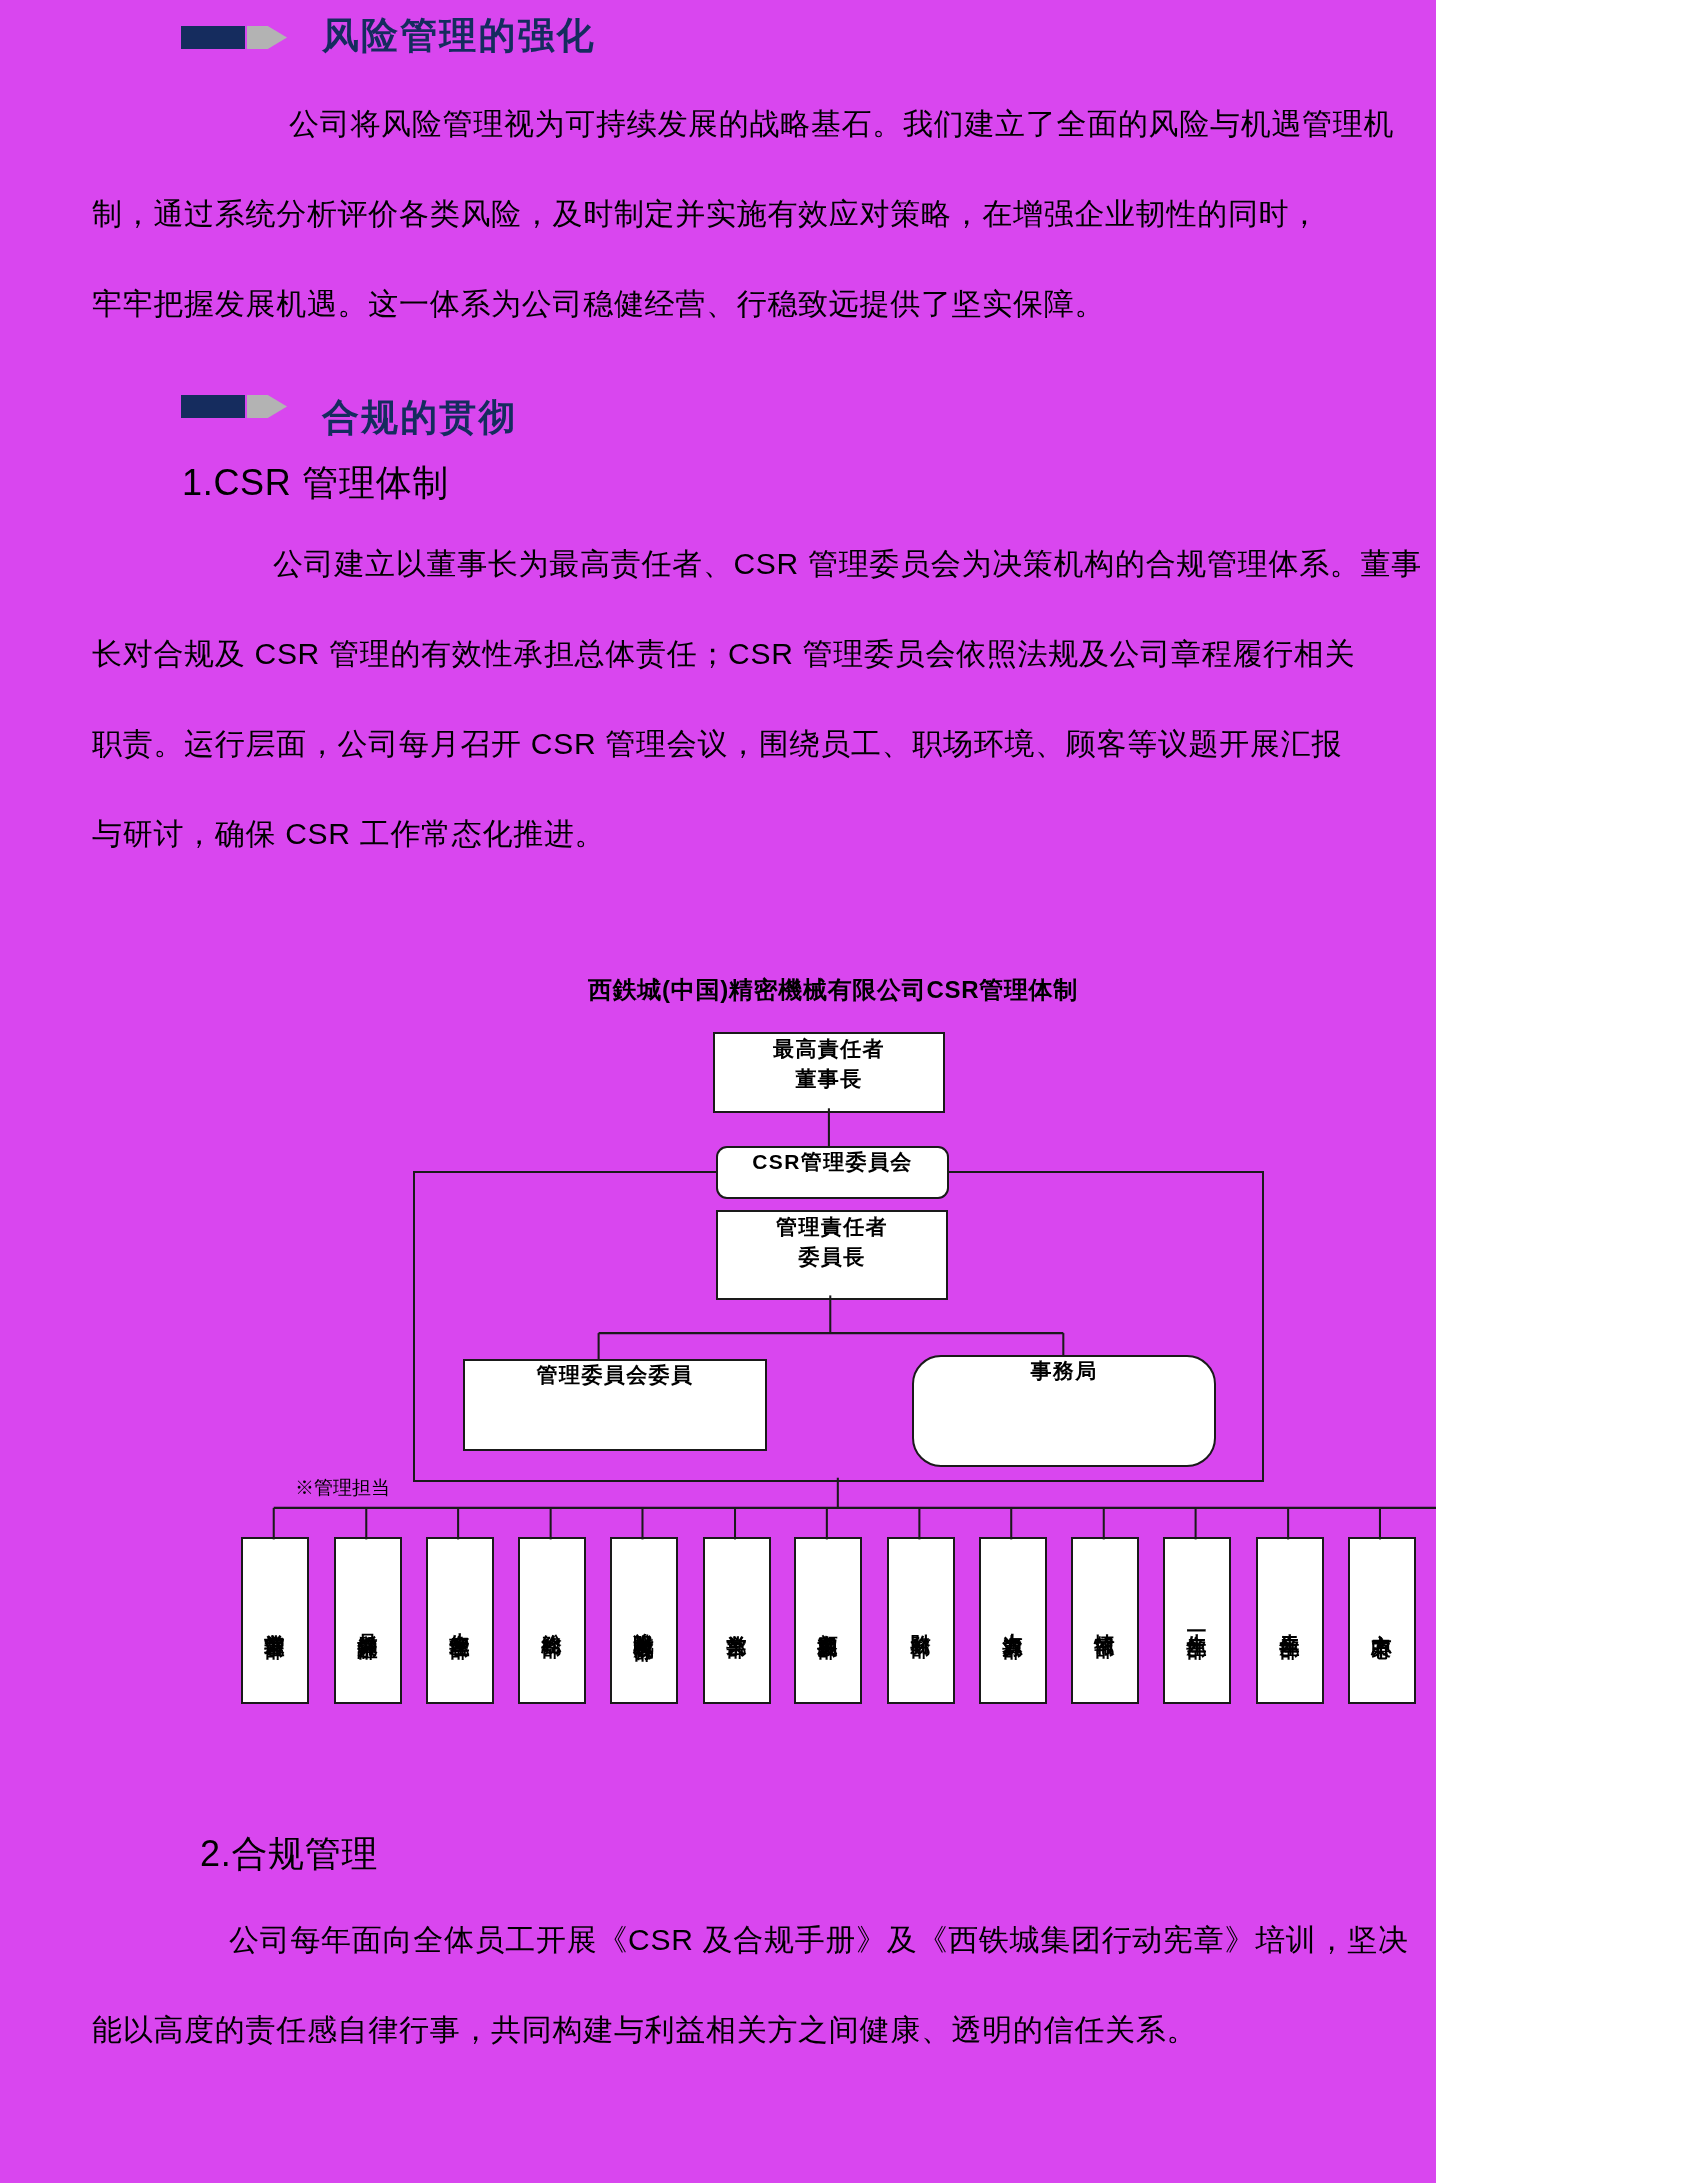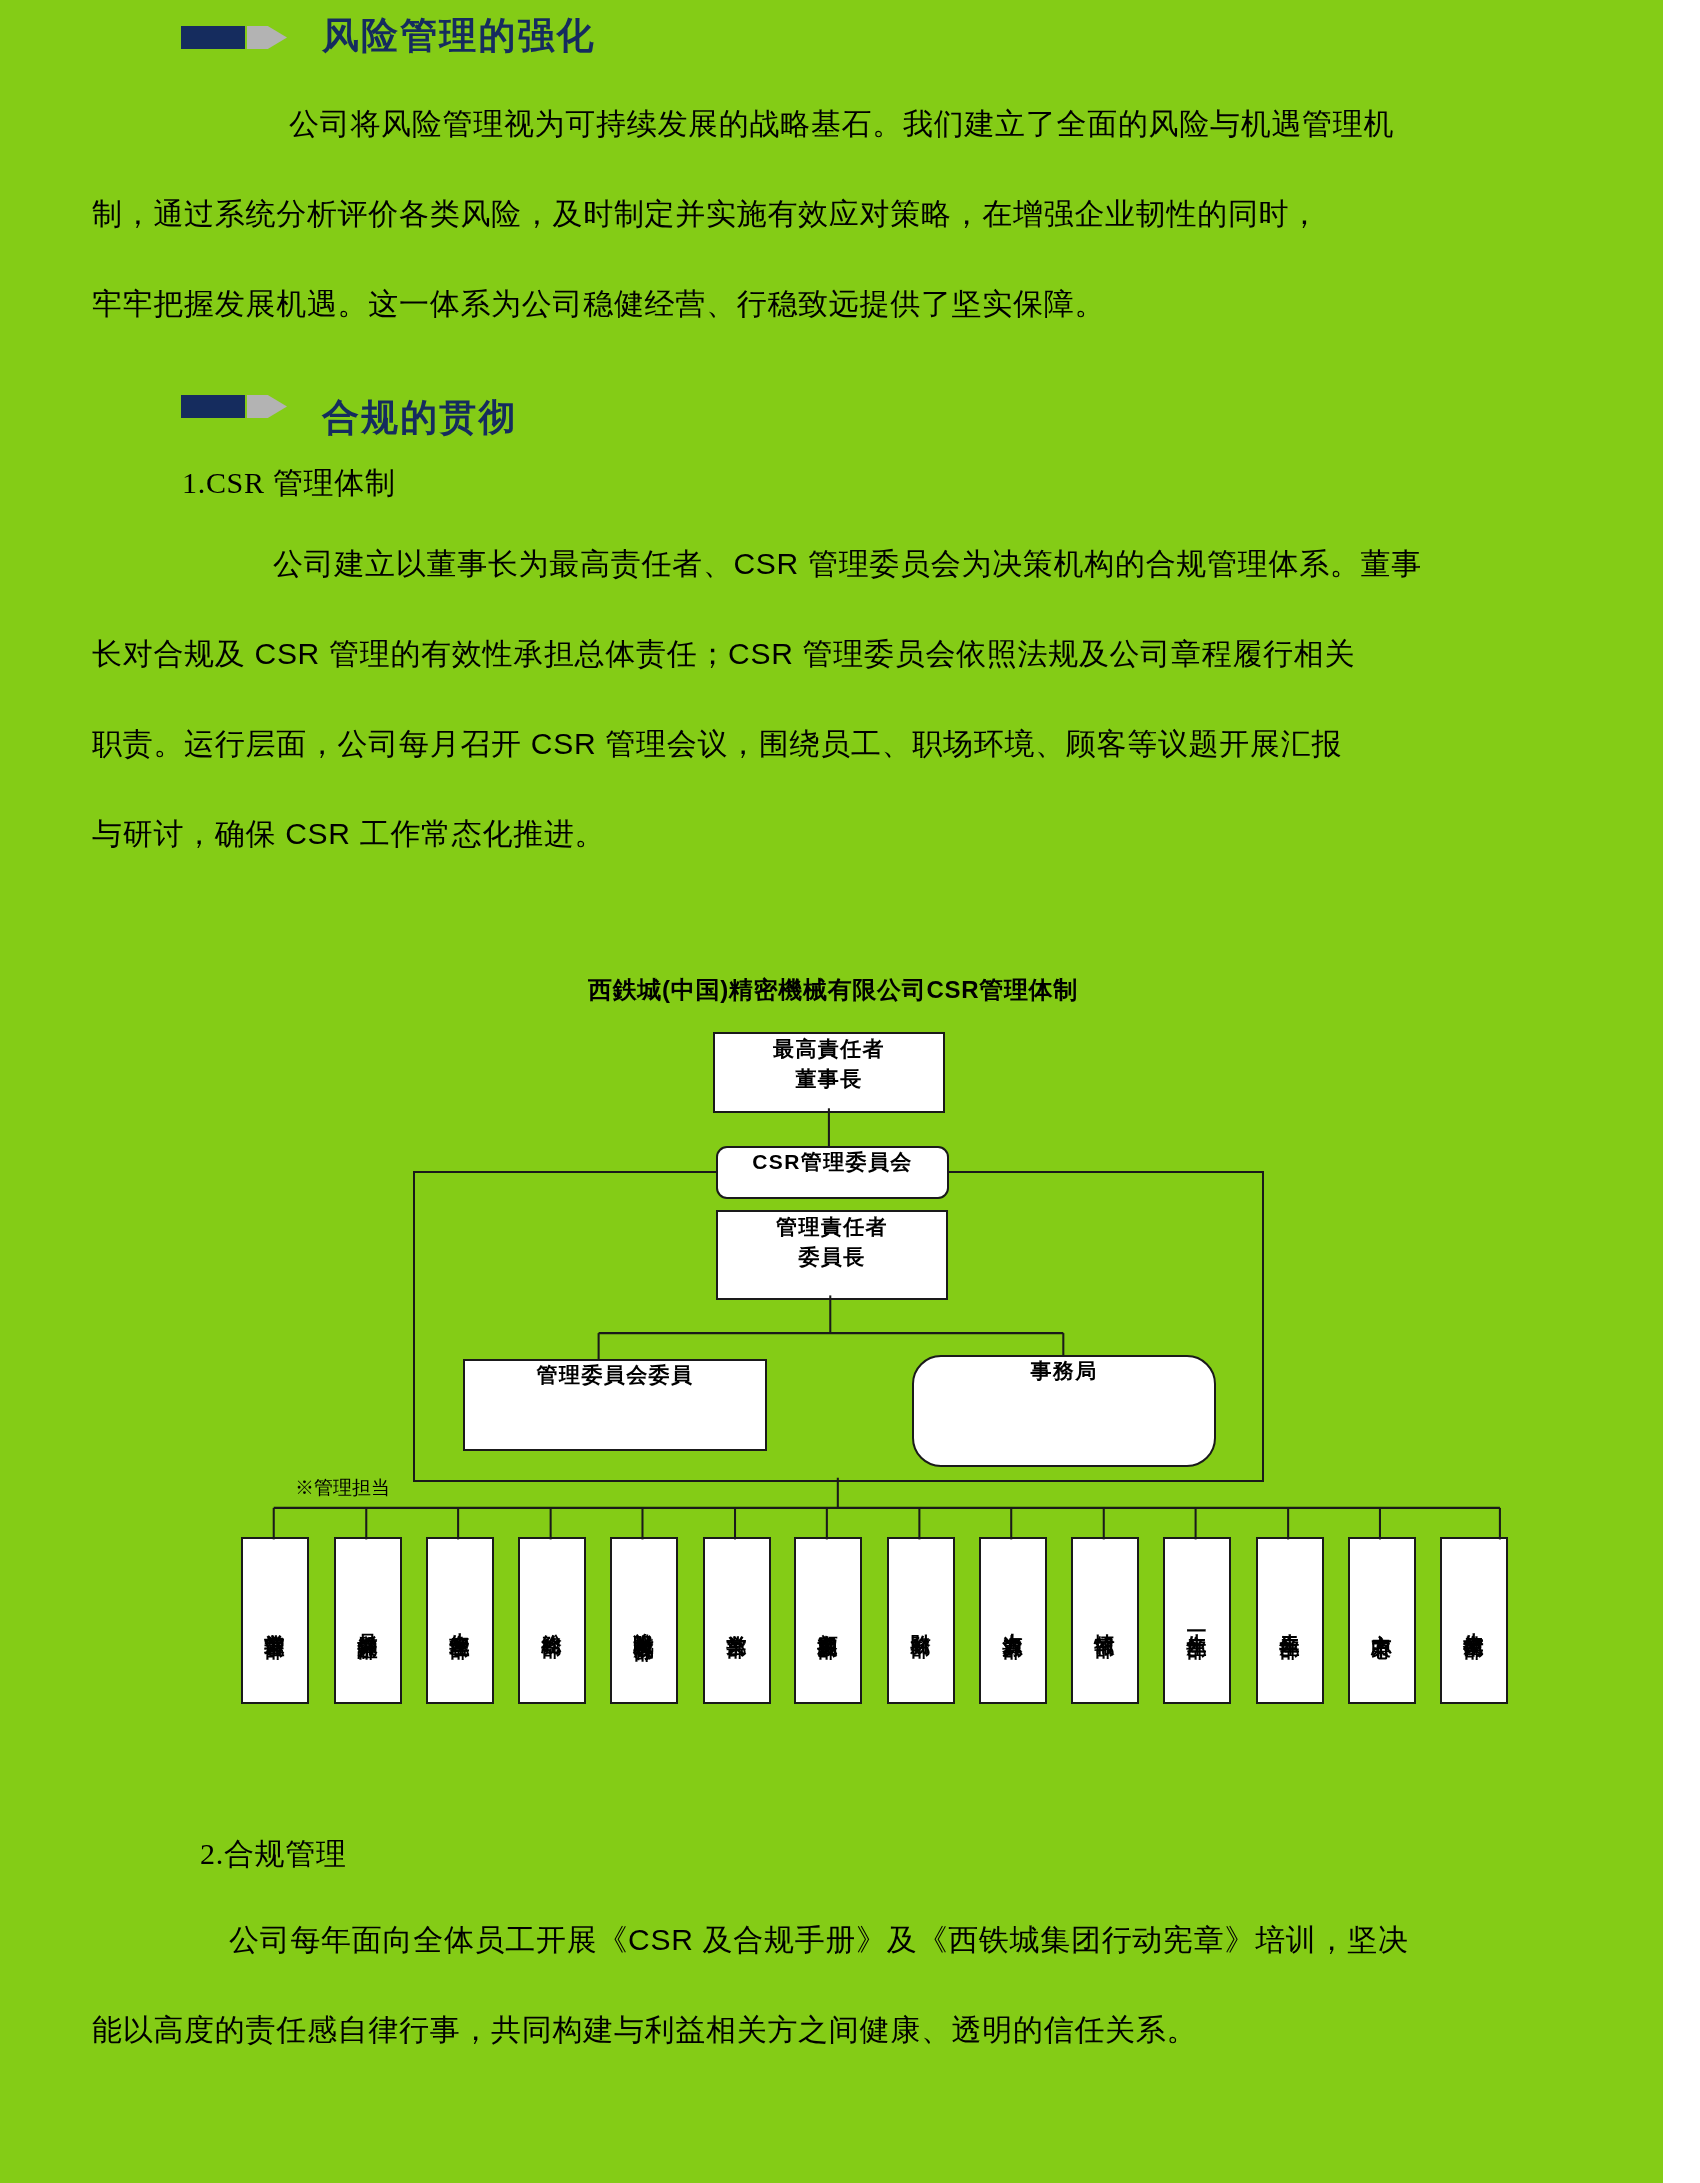--- a/index.html
+++ b/index.html
@@ -1,20 +1,20 @@
 <!DOCTYPE html>
 <html style="font-size:11px"><head>
 <meta charset="utf-8">
 <style>
   html,body{margin:0;padding:0;background:#ffffff;}
   #page{
     position:relative;
-    width:1663px;
+    width:1436px;
     height:2183px;
-    background:#84cc16;
+    background:#d946ef;
     font-family:"Liberation Sans", sans-serif;
     color:#000000;
     overflow:hidden;
   }
   
   .marker-bar{
     position:absolute;
     width:64px;height:23px;
     background:#152C5E;
   }
@@ -45,25 +45,24 @@
     line-height:90px;
     font-size:30px;
     white-space:nowrap;
     letter-spacing:0.7px;
   }
   .indent-p1{padding-left:197px;}
   .indent-p2{padding-left:181px;}
   .indent-p3{padding-left:137px;}
   .subhead{
     position:absolute;
-    font-size:30px;
+    font-size:36px;
     line-height:41px;
     white-space:nowrap;
     letter-spacing:0.7px;
-    font-family:Liberation Serif, serif;
   }
   
   .chart-title{
     position:absolute;
     left:0; top:973px;
     width:1666px;
     text-align:center;
     font-size:24px;
     font-weight:bold;
     line-height:34px;

